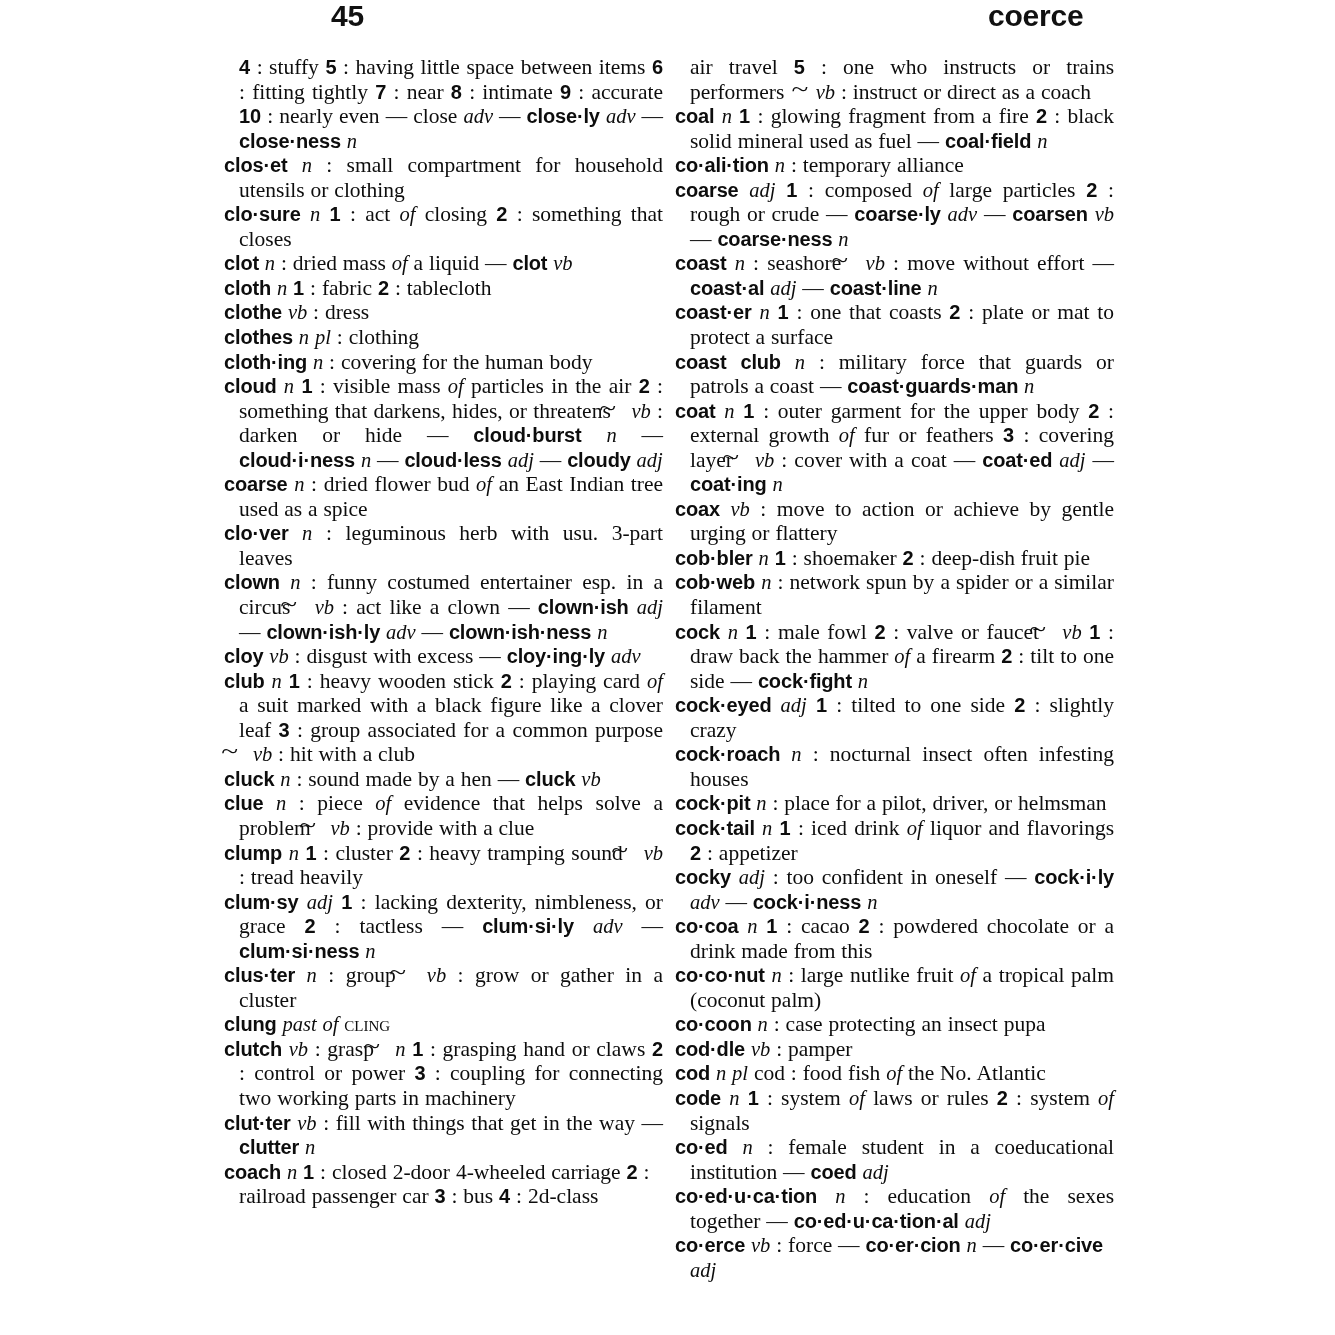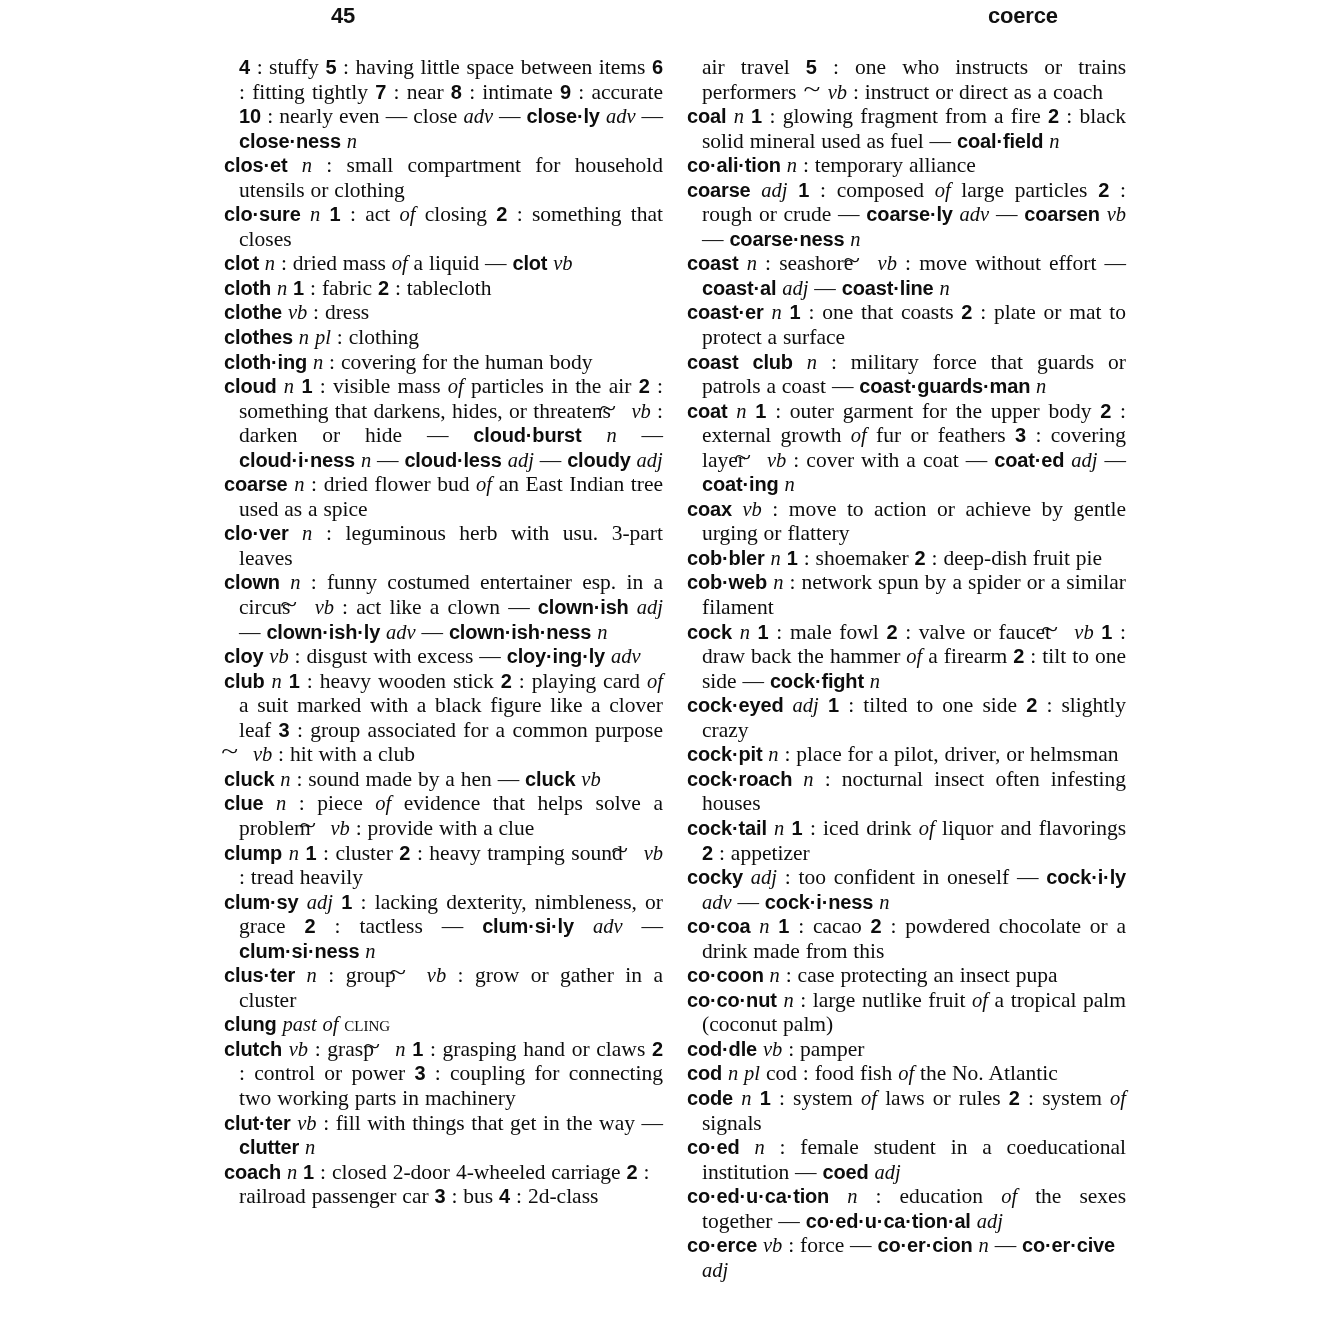--- a/index.html
+++ b/index.html
@@ -29,36 +29,36 @@
     left: 0px;
     right: 0px;
     height: 40px;
   }
   .folio,
   .guide-word {
     position: absolute;
     top: 0px;
     font-family: "Liberation Sans", "DejaVu Sans", sans-serif;
     font-weight: bold;
-    font-size: 22px;
+    font-size: 30px;
     line-height: 32px;
     letter-spacing: -0.2px;
     color: #111111;
   }
   .folio { left: 331px; }
   .guide-word { left: 988px; }
 
   
   .columns {
     position: absolute;
     top: 55px;
     left: 224px;
     width: 890px;
     display: flex;
-    gap: 24px;
+    gap: 12px;
     align-items: flex-start;
   }
   .col {
     width: 439px;
     flex: 0 0 439px;
   }
 
   .entry {
     font-size: 21.5px;
     line-height: 24.55px;
@@ -154,27 +154,27 @@
         <p class="entry"><span class="hw">coarse</span>  <span class="pos">adj</span> <span class="sn">1</span> : composed <span class="pos">of</span> large particles <span class="sn">2</span> : rough or crude <span class="dash">—</span> <span class="hw">coarse·ly</span> <span class="pos">adv</span> <span class="dash">—</span> <span class="hw">coarsen</span> <span class="pos">vb</span> <span class="dash">—</span> <span class="hw">coarse·ness</span> <span class="pos">n</span></p>
         <p class="entry"><span class="hw">coast</span>  <span class="pos">n</span> : seashore <span class="swung">~</span> <span class="pos">vb</span> : move without effort <span class="dash">—</span> <span class="hw">coast·al</span> <span class="pos">adj</span> <span class="dash">—</span> <span class="hw">coast·line</span> <span class="pos">n</span></p>
         <p class="entry"><span class="hw">coast·er</span>  <span class="pos">n</span> <span class="sn">1</span> : one that coasts <span class="sn">2</span> : plate or mat to protect a surface</p>
         <p class="entry"><span class="hw">coast club</span>  <span class="pos">n</span> : military force that guards or patrols a coast <span class="dash">—</span> <span class="hw">coast·guards·man</span> <span class="pos">n</span></p>
         <p class="entry"><span class="hw">coat</span>  <span class="pos">n</span> <span class="sn">1</span> : outer garment for the upper body <span class="sn">2</span> : external growth <span class="pos">of</span> fur or feathers <span class="sn">3</span> : covering layer <span class="swung">~</span> <span class="pos">vb</span> : cover with a coat <span class="dash">—</span> <span class="hw">coat·ed</span> <span class="pos">adj</span> <span class="dash">—</span> <span class="hw">coat·ing</span> <span class="pos">n</span></p>
         <p class="entry"><span class="hw">coax</span>  <span class="pos">vb</span> : move to action or achieve by gentle urging or flattery</p>
         <p class="entry"><span class="hw">cob·bler</span>  <span class="pos">n</span> <span class="sn">1</span> : shoemaker <span class="sn">2</span> : deep-dish fruit pie</p>
         <p class="entry"><span class="hw">cob·web</span>  <span class="pos">n</span> : network spun by a spider or a similar filament</p>
         <p class="entry"><span class="hw">cock</span>  <span class="pos">n</span> <span class="sn">1</span> : male fowl <span class="sn">2</span> : valve or faucet <span class="swung">~</span> <span class="pos">vb</span> <span class="sn">1</span> : draw back the hammer <span class="pos">of</span> a firearm <span class="sn">2</span> : tilt to one side <span class="dash">—</span> <span class="hw">cock·fight</span> <span class="pos">n</span></p>
         <p class="entry"><span class="hw">cock·eyed</span>  <span class="pos">adj</span> <span class="sn">1</span> : tilted to one side <span class="sn">2</span> : slightly crazy</p>
+        <p class="entry"><span class="hw">cock·roach</span>  <span class="pos">n</span> : nocturnal insect often infesting houses</p>
         <p class="entry"><span class="hw">cock·pit</span>  <span class="pos">n</span> : place for a pilot, driver, or helmsman</p>
-        <p class="entry"><span class="hw">cock·roach</span>  <span class="pos">n</span> : nocturnal insect often infesting houses</p>
         <p class="entry"><span class="hw">cock·tail</span>  <span class="pos">n</span> <span class="sn">1</span> : iced drink <span class="pos">of</span> liquor and flavorings <span class="sn">2</span> : appetizer</p>
         <p class="entry"><span class="hw">cocky</span>  <span class="pos">adj</span> : too confident in oneself <span class="dash">—</span> <span class="hw">cock·i·ly</span> <span class="pos">adv</span> <span class="dash">—</span> <span class="hw">cock·i·ness</span> <span class="pos">n</span></p>
         <p class="entry"><span class="hw">co·coa</span>  <span class="pos">n</span> <span class="sn">1</span> : cacao <span class="sn">2</span> : powdered chocolate or a drink made from this</p>
+        <p class="entry"><span class="hw">co·co·nut</span>  <span class="pos">n</span> : large nutlike fruit <span class="pos">of</span> a tropical palm (coconut palm)</p>
         <p class="entry"><span class="hw">co·coon</span>  <span class="pos">n</span> : case protecting an insect pupa</p>
-        <p class="entry"><span class="hw">co·co·nut</span>  <span class="pos">n</span> : large nutlike fruit <span class="pos">of</span> a tropical palm (coconut palm)</p>
         <p class="entry"><span class="hw">cod·dle</span>  <span class="pos">vb</span> : pamper</p>
         <p class="entry"><span class="hw">cod</span>  <span class="pos">n</span> <span class="pos">pl</span> cod : food fish <span class="pos">of</span> the No. Atlantic</p>
         <p class="entry"><span class="hw">code</span>  <span class="pos">n</span> <span class="sn">1</span> : system <span class="pos">of</span> laws or rules <span class="sn">2</span> : system <span class="pos">of</span> signals</p>
         <p class="entry"><span class="hw">co·ed</span>  <span class="pos">n</span> : female student in a coeducational institution <span class="dash">—</span> <span class="hw">coed</span> <span class="pos">adj</span></p>
         <p class="entry"><span class="hw">co·ed·u·ca·tion</span>  <span class="pos">n</span> : education <span class="pos">of</span> the sexes together <span class="dash">—</span> <span class="hw">co·ed·u·ca·tion·al</span> <span class="pos">adj</span></p>
         <p class="entry lastline"><span class="hw">co·erce</span>  <span class="pos">vb</span> : force <span class="dash">—</span> <span class="hw">co·er·cion</span> <span class="pos">n</span> <span class="dash">—</span> <span class="hw">co·er·cive</span> <span class="pos">adj</span></p>
       </div>
   </div>
 
 </div>

